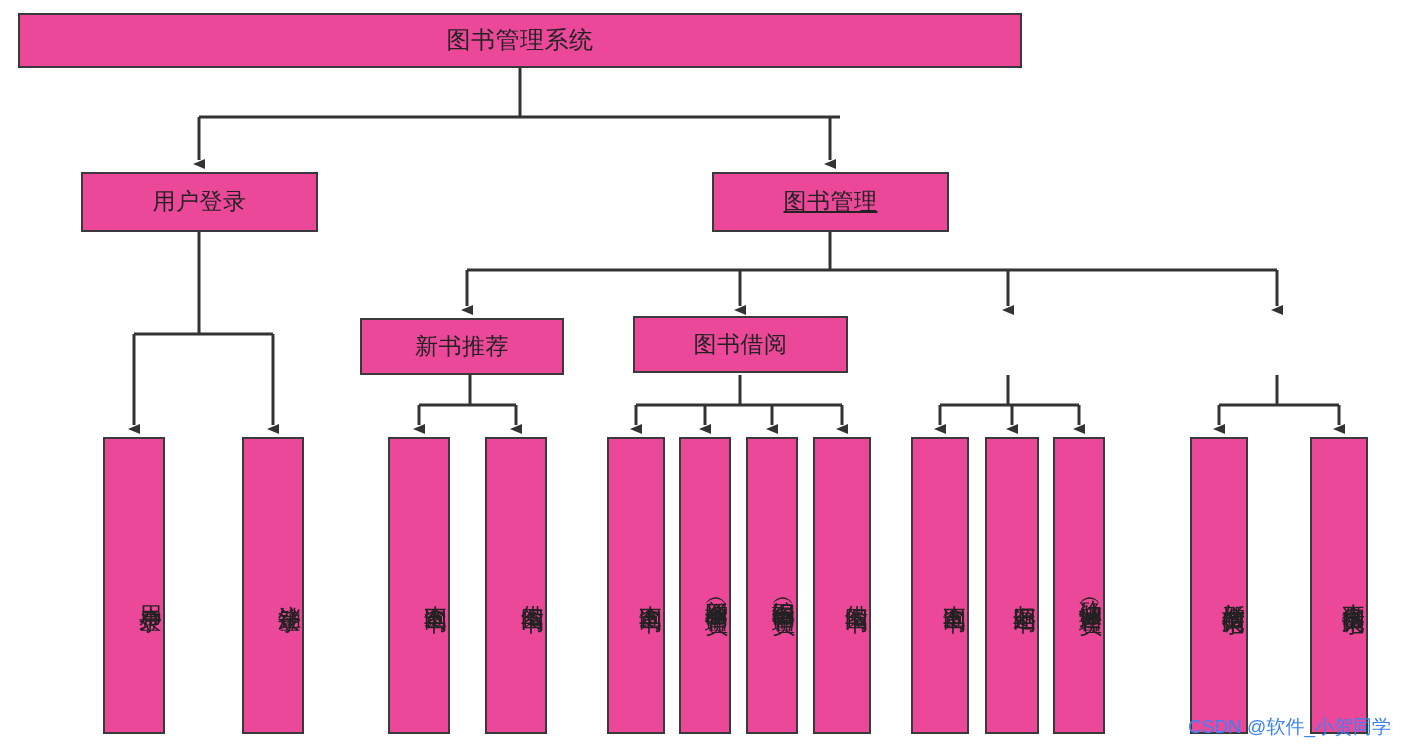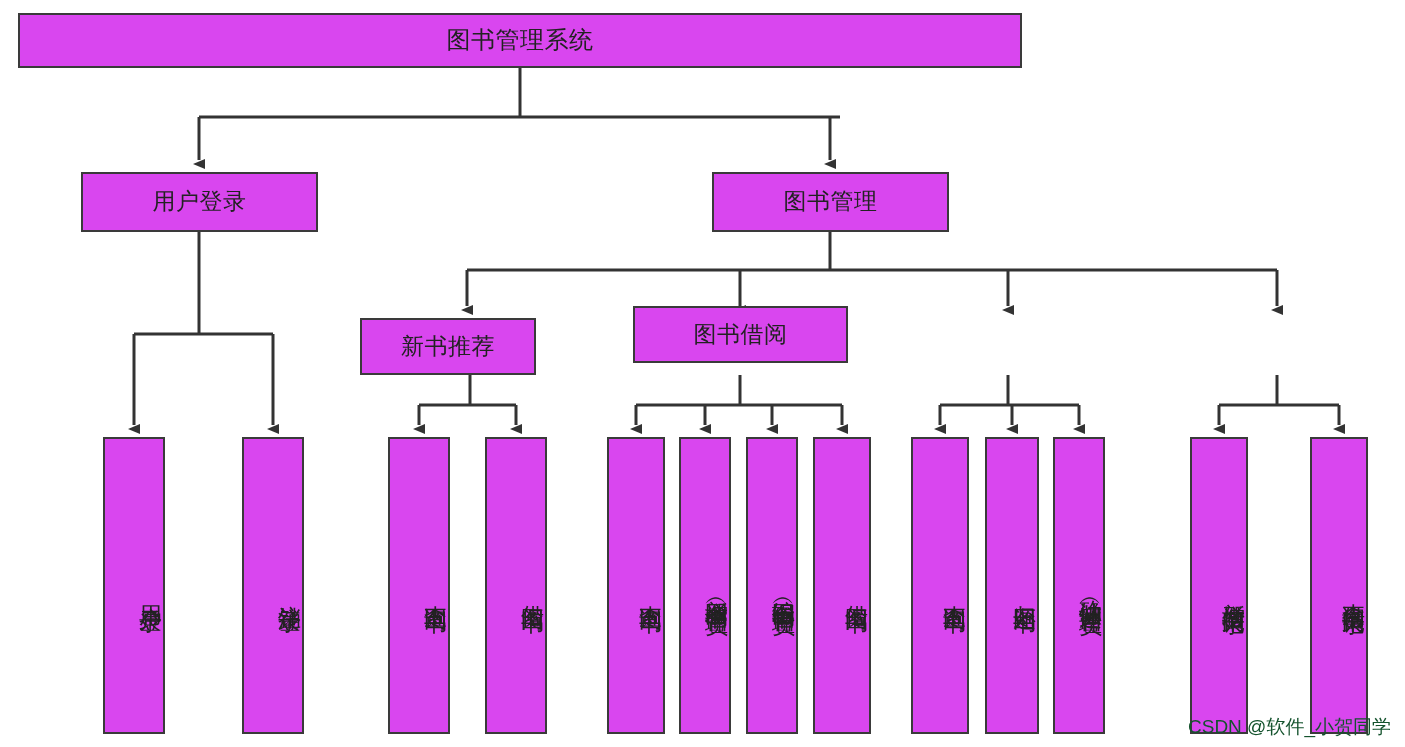--- a/index.html
+++ b/index.html
@@ -22,21 +22,21 @@
     left: 0;
     top: 0;
     width: 1405px;
     height: 747px;
     pointer-events: none;
   }
   .node {
     position: absolute;
     box-sizing: border-box;
     border: 2.5px solid #3a3a3a;
-    background: #d946ef;
+    background: #ec4899;
     display: flex;
     align-items: center;
     justify-content: center;
     text-align: center;
     color: #222222;
     line-height: 1.12;
   }
   .node.horiz {
     font-size: 23px;
     letter-spacing: 0.5px;
@@ -54,21 +54,21 @@
     writing-mode: vertical-rl;
     text-orientation: upright;
     white-space: nowrap;
   }
   .node.root {
     font-size: 24px;
   }
   .watermark {
     position: absolute;
     font-size: 19px;
-    color: #14532d;
+    color: #3b82f6;
     white-space: nowrap;
     user-select: none;
   }
 </style>
 </head>
 <body>
 
 <div id="canvas">
 
   <svg class="wires" viewBox="0 0 1405 747" xmlns="http://www.w3.org/2000/svg">
@@ -121,28 +121,28 @@
     </g>
   </svg>
 
   <div class="node horiz root" style="left:18px;top:13px;width:1004px;height:55px;">
     <span>图书管理系统</span>
   </div>
 
   <div class="node horiz" style="left:81px;top:172px;width:237px;height:60px;">
     <span>用户登录</span>
   </div>
-  <div class="node horiz" style="left:712px;top:172px;width:237px;height:60px;">
+  <div class="node horiz" style="left:712px;top:172px;width:237px;height:60px;text-decoration:underline;">
     <span>图书管理</span>
   </div>
 
-  <div class="node horiz" style="left:360px;top:318px;width:176px;height:57px;">
+  <div class="node horiz" style="left:360px;top:318px;width:204px;height:57px;">
     <span>新书推荐</span>
   </div>
-  <div class="node horiz" style="left:633px;top:306px;width:215px;height:57px;">
+  <div class="node horiz" style="left:633px;top:316px;width:215px;height:57px;">
     <span>图书借阅</span>
   </div>
 
   <div class="node vert" style="left:103px;top:437px;width:62px;height:297px;">
     <span>用户登录</span>
   </div>
   <div class="node vert" style="left:242px;top:437px;width:62px;height:297px;">
     <span>注销登录</span>
   </div>
 

